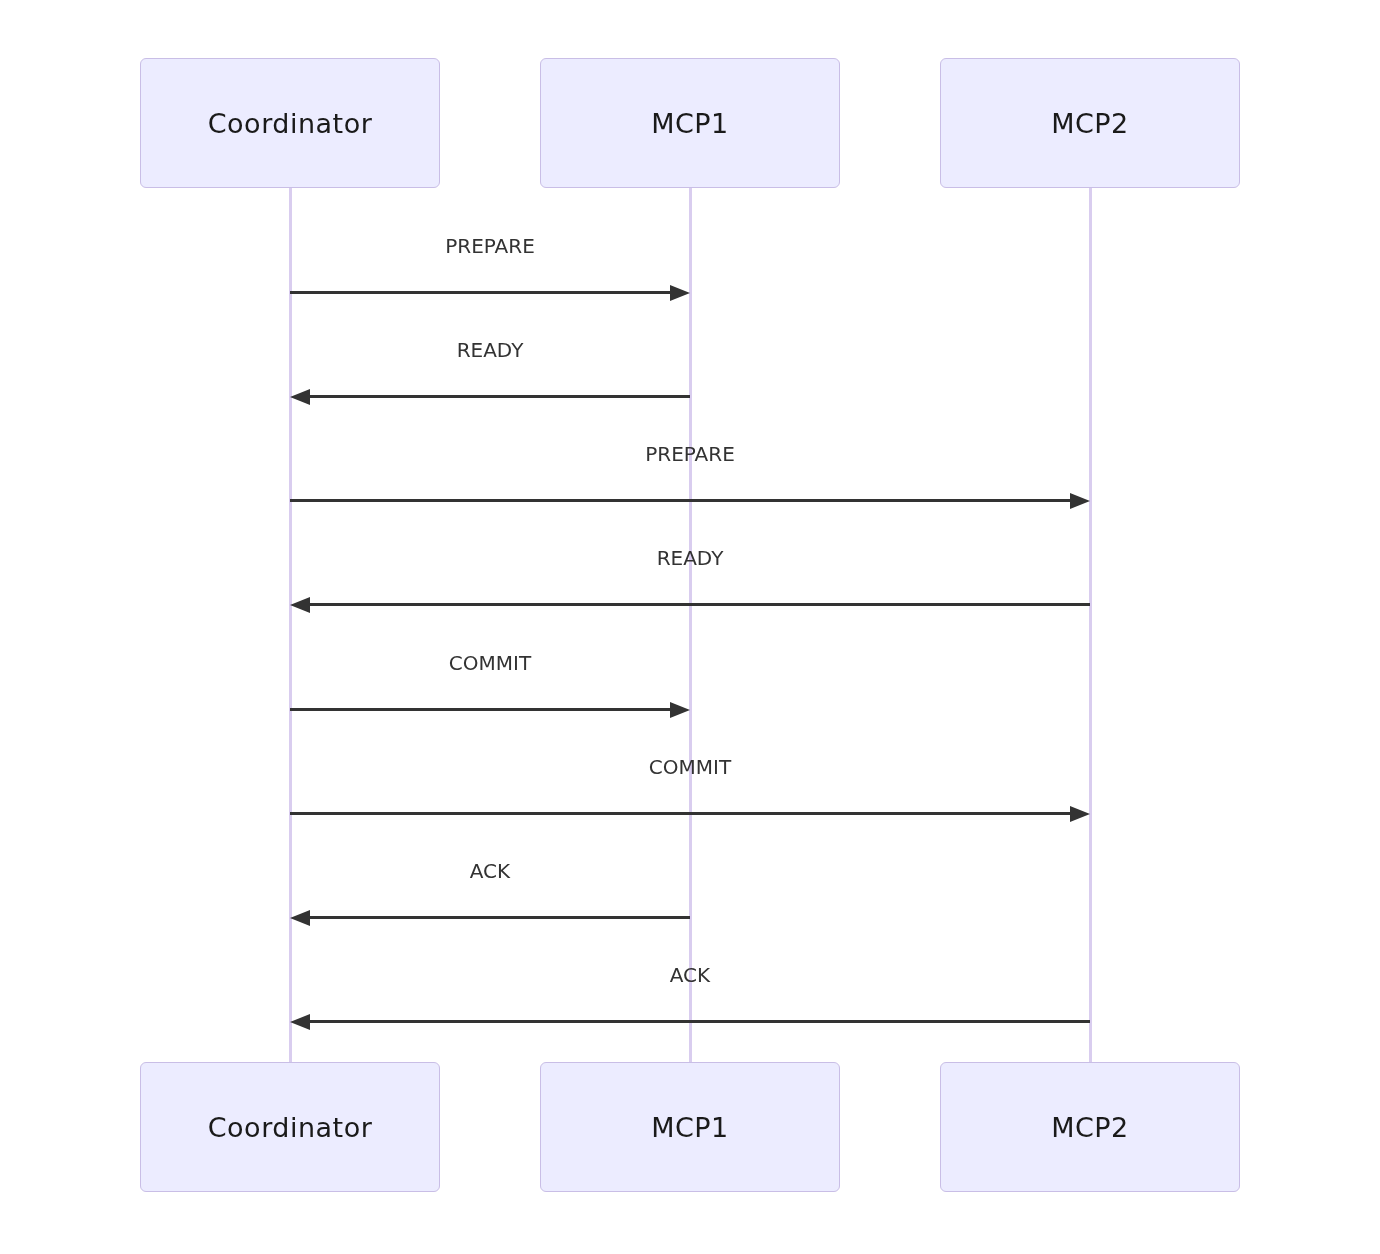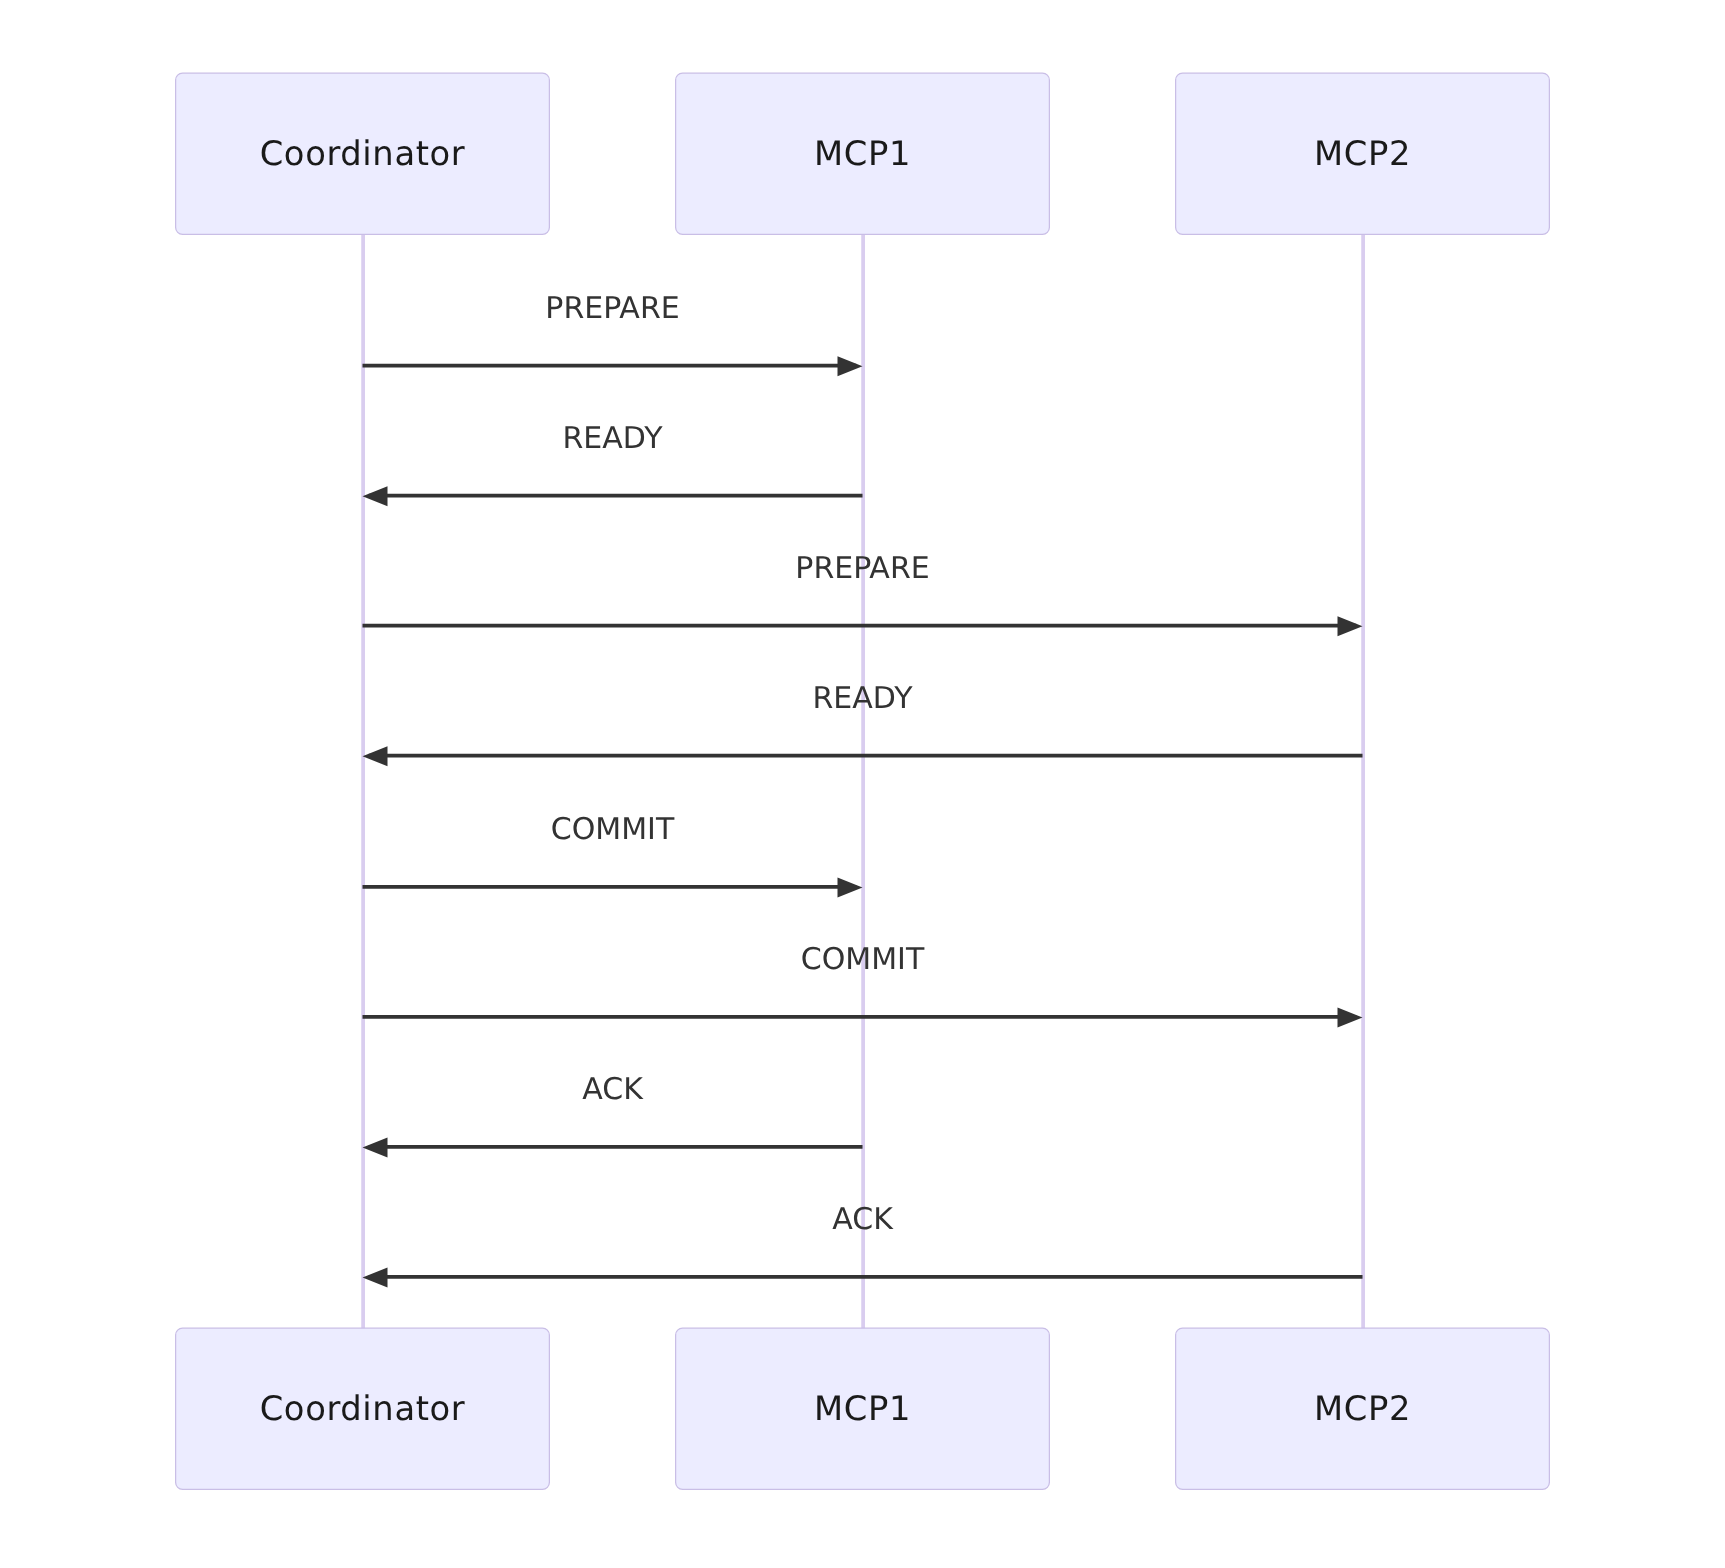--- a/index.html
+++ b/index.html
@@ -35,21 +35,21 @@
     letter-spacing: 0.5px;
   }
   .lifeline {
     position: absolute;
     width: 3px;
     z-index: 1;
   }
   .msg-label {
     position: absolute;
     transform: translateX(-50%);
-    font-size: 24px;
+    font-size: 20px;
     line-height: 30px;
     color: #333333;
     white-space: nowrap;
     z-index: 2;
     background: transparent;
   }
   .msg-line {
     position: absolute;
     height: 3px;
     z-index: 2;

